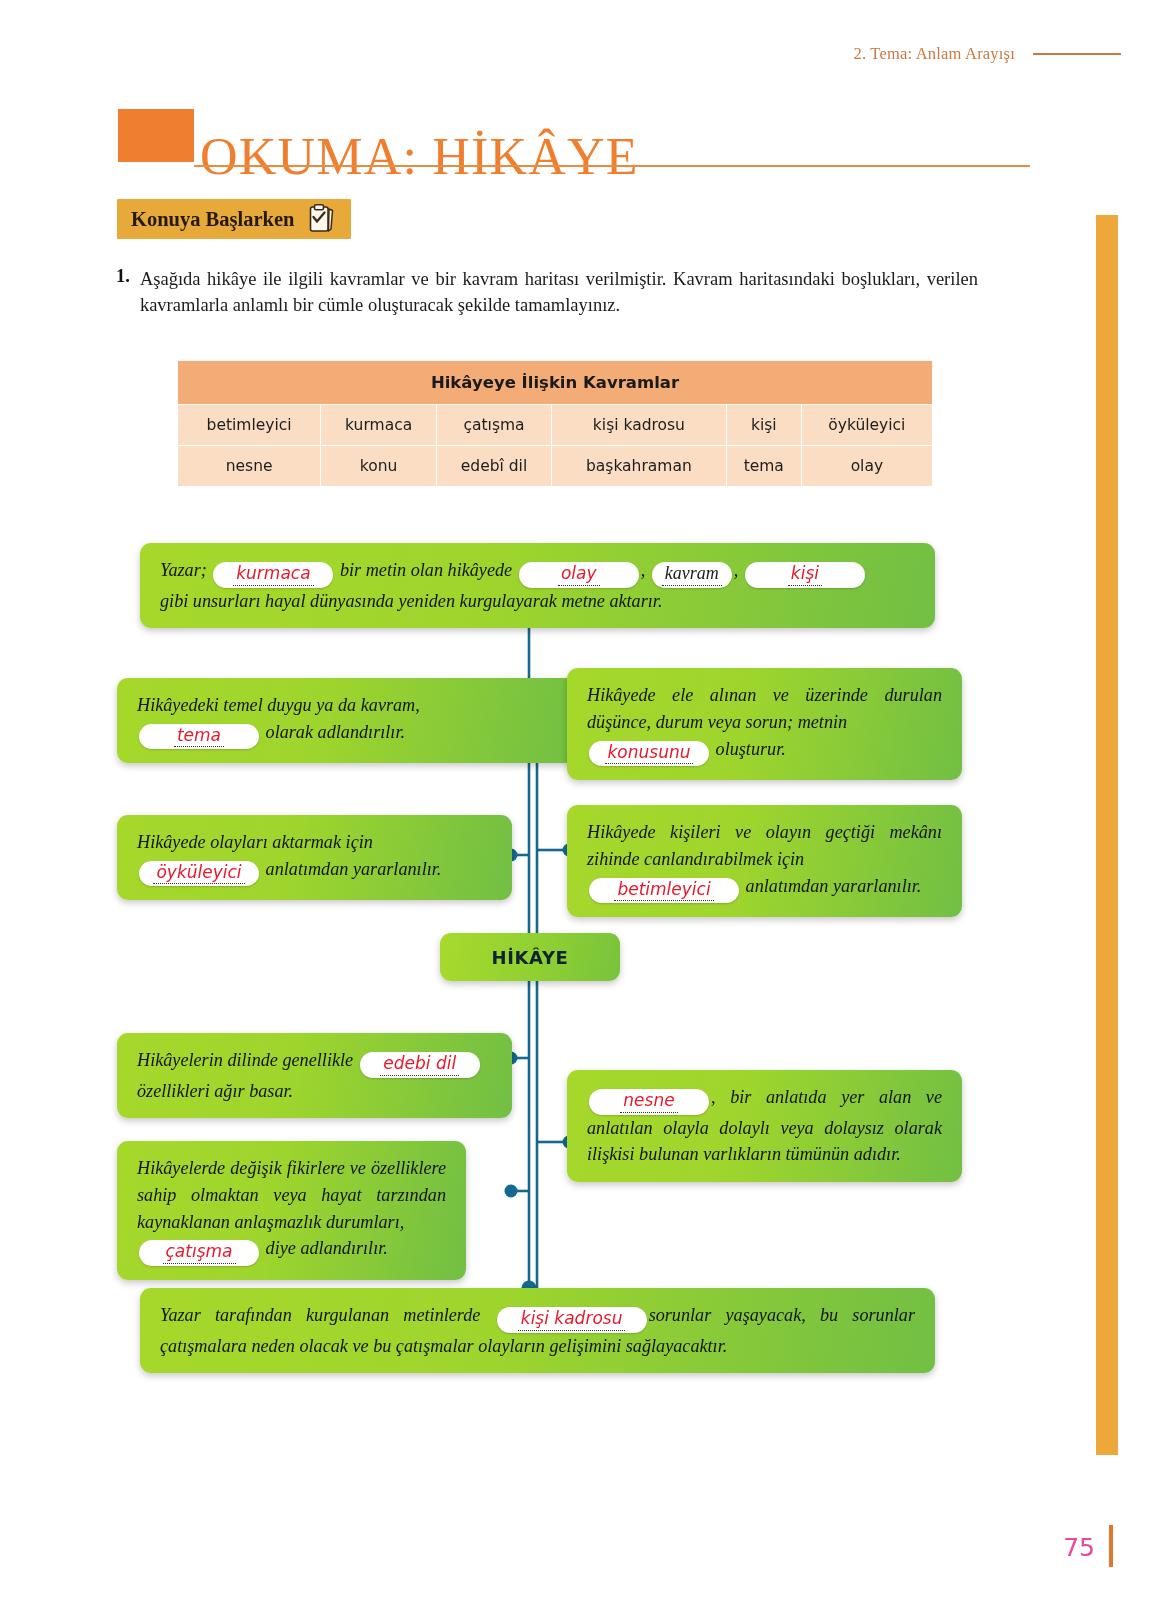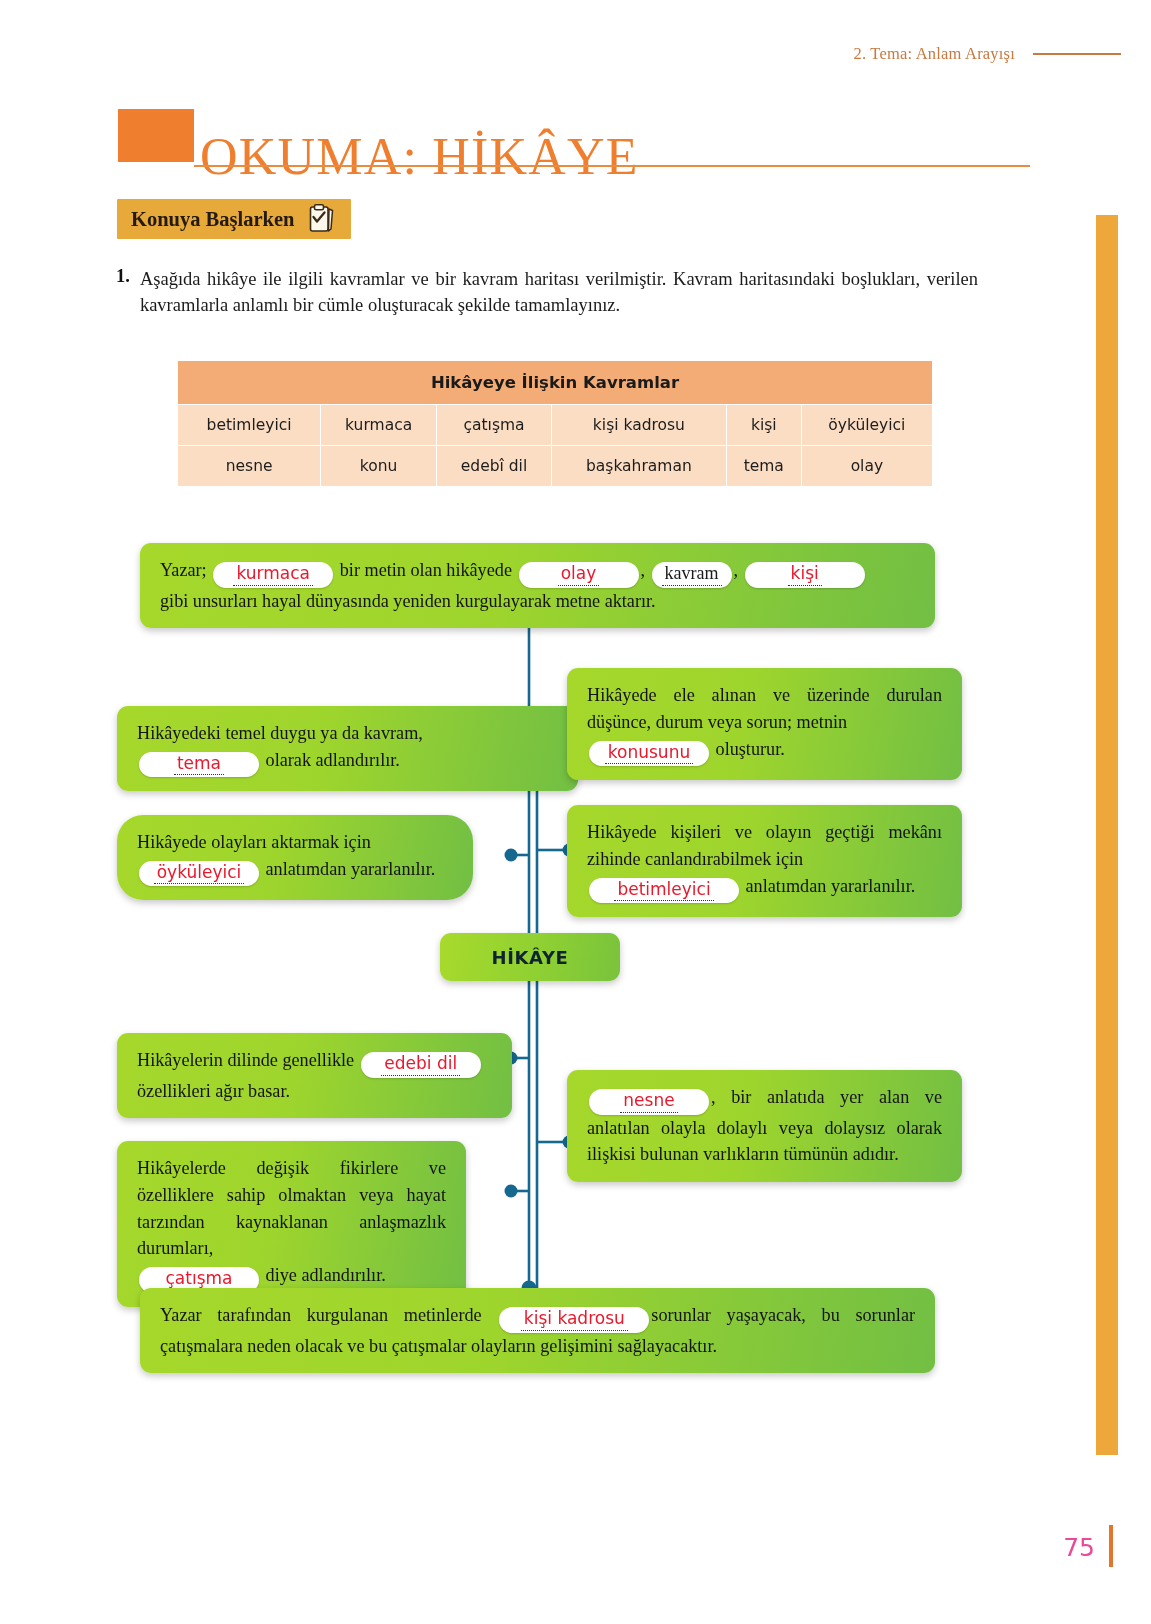--- a/index.html
+++ b/index.html
@@ -88,20 +88,21 @@
   .map{ position:absolute; left:0; top:520px; width:1151px; height:830px; }
 
   .gbox{
     position:absolute;
     background:linear-gradient(100deg,#a6d82b 0%, #9ed52d 45%, #72bf44 100%);
     border-radius:11px;
     box-shadow:0 3px 7px rgba(0,0,0,.22);
     color:#141414;
     font-size:18.2px; line-height:1.47;
     padding:14px 20px;
+    font-style:italic;
   }
   .gbox p{ margin:0; text-align:justify; text-justify:inter-word; }
   .gbox p.last{ text-align:left; }
 
   
   .blank{
     display:inline-block;
     background:#ffffff;
     border-radius:13px;
     box-shadow:0 1px 2px rgba(0,0,0,.18);
@@ -247,37 +248,37 @@
       <span>Yazar;</span>
       <span class="blank wide"><span class="ink">kurmaca</span></span>
       <span>bir metin olan hikâyede</span>
       <span class="blank wide"><span class="ink">olay</span></span><span>,</span>
       <span class="blank"><span class="ink black">kavram</span></span><span>,</span>
       <span class="blank wide"><span class="ink">kişi</span></span>
     </p>
     <p class="last">gibi unsurları hayal dünyasında yeniden kurgulayarak metne aktarır.</p>
   </div>
 
-  <div class="gbox" style="left:117px; top:158px; width:461px;margin-top:28px;">
+  <div class="gbox" style="left:117px; top:158px; width:461px;">
     <p>Hikâyedeki temel duygu ya da kavram,</p>
     <p class="last">
       <span class="blank wide"><span class="ink">tema</span></span>
       <span>olarak adlandırılır.</span>
     </p>
   </div>
 
   <div class="gbox" style="left:567px; top:148px; width:395px;">
     <p>Hikâyede ele alınan ve üzerinde durulan düşünce, durum veya sorun; metnin</p>
     <p class="last">
       <span class="blank wide"><span class="ink">konusunu</span></span>
       <span>oluşturur.</span>
     </p>
   </div>
 
-  <div class="gbox" style="left:117px; top:295px; width:356px;border-radius:26px;">
+  <div class="gbox" style="left:117px; top:295px; width:395px;">
     <p>Hikâyede olayları aktarmak için</p>
     <p class="last">
       <span class="blank wide"><span class="ink">öyküleyici</span></span>
       <span>anlatımdan yararlanılır.</span>
     </p>
   </div>
 
   <div class="gbox" style="left:567px; top:285px; width:395px;">
     <p>Hikâyede kişileri ve olayın geçtiği mekânı zihinde canlandırabilmek için</p>
     <p class="last">

